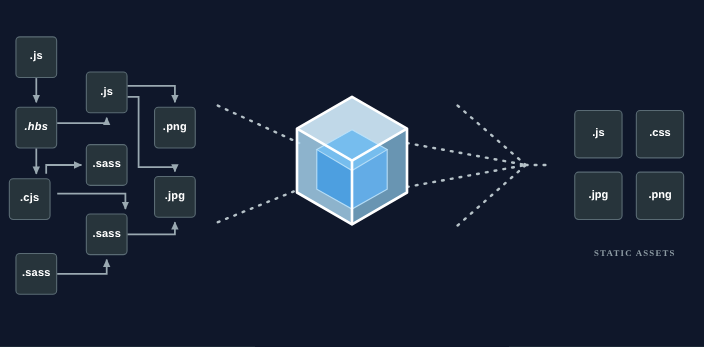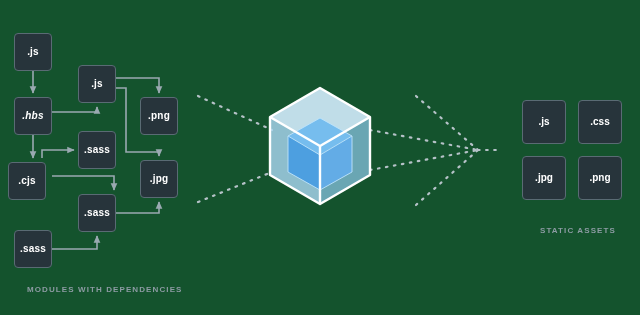--- a/index.html
+++ b/index.html
@@ -4,21 +4,21 @@
 <style>
   html, body {
     margin: 0;
     padding: 0;
     background: #2b3a42;
   }
   #stage {
     position: relative;
     width: 640px;
     height: 315px;
-    background: #14532d;
+    background: #0f172a;
     overflow: hidden;
     font-family: "Liberation Sans", sans-serif;
   }
 
   
   .file-box {
     position: absolute;
     width: 38px;
     height: 38px;
     box-sizing: border-box;
@@ -58,20 +58,21 @@
   }
 
   
   .caption {
     position: absolute;
     color: #8d9ba3;
     font-size: 8px;
     font-weight: bold;
     letter-spacing: 1.1px;
     white-space: nowrap;
+    font-family: Liberation Serif, serif;
   }
   #caption-modules { left: 27px;  top: 285px; }
   #caption-assets  { left: 540px; top: 226px; }
 
   
   .overlay {
     position: absolute;
     left: 0; top: 0;
     width: 640px; height: 315px;
     pointer-events: none;
@@ -196,16 +197,15 @@
         <span class="lbl">.css</span>
       </div>
     <div class="asset-box" style="left:522px; top:156px;">
         <span class="lbl">.jpg</span>
       </div>
     <div class="asset-box" style="left:578px; top:156px;">
         <span class="lbl">.png</span>
       </div>
   </div>
 
-  <div class="caption boxes-layer" id="caption-modules">MODULES WITH DEPENDENCIES</div>
   <div class="caption boxes-layer" id="caption-assets">STATIC ASSETS</div>
 
 </div>
 
 </body></html>

